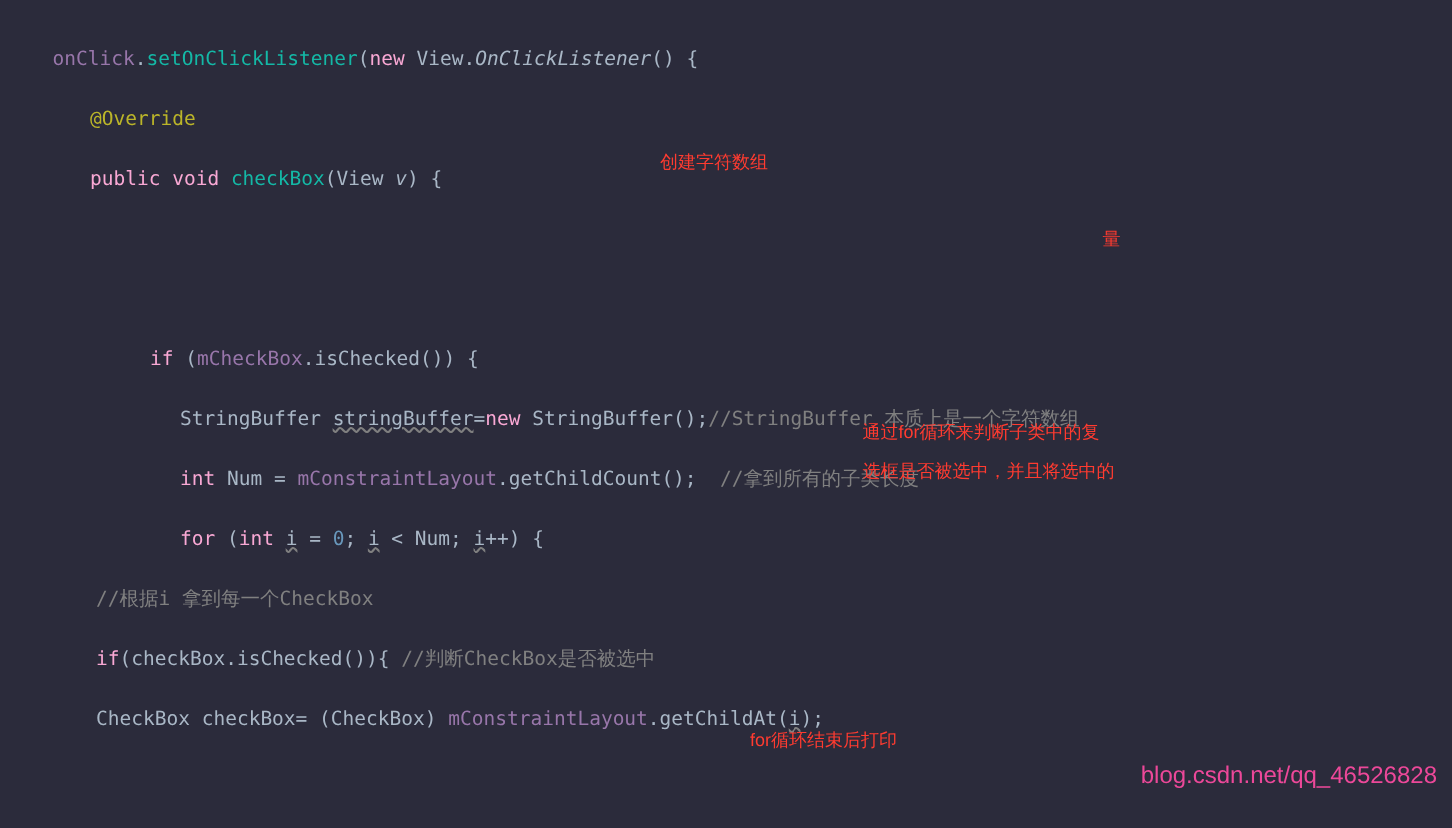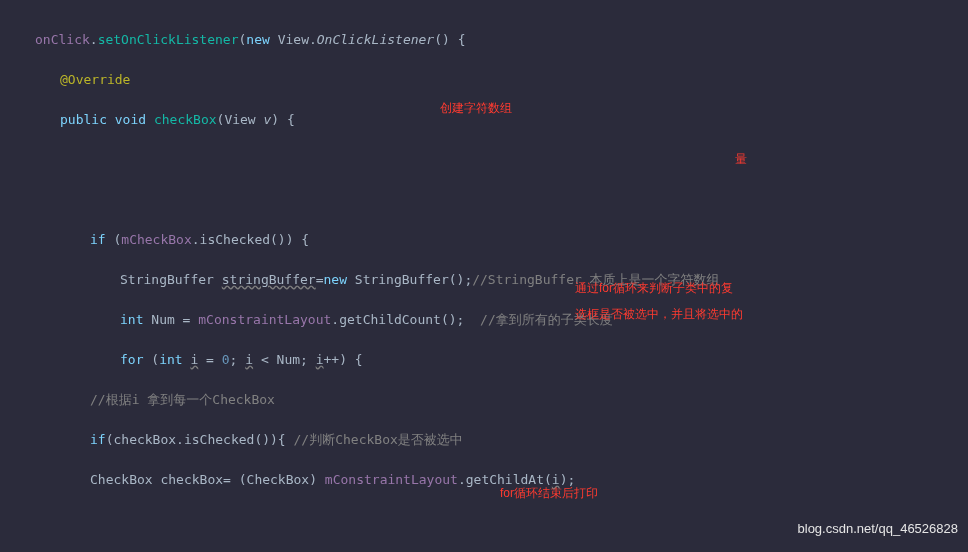--- a/index.html
+++ b/index.html
@@ -13,26 +13,26 @@
   color: #a9b7c6;
   overflow: hidden;
   position: relative;
 }
 .code-area {
   padding: 10px 0;
   white-space: pre;
 }
 .line { padding-left: 35px; }
 .indent1 { padding-left: 60px; }
-.indent2 { padding-left: 90px; }
+.indent2 { padding-left: 57px; margin-left: 43px; }
 .indent3 { padding-left: 120px; }
-.indent4 { padding-left: 90px; }
+.indent4 { padding-left: 64px; }
 .indent5 { padding-left: 180px; }
 
-.kw { color: #7dd3fc; }
+.kw { color: #f9a8d4; }
 .method { color: #14b8a6; }
 .field { color: #9876aa; }
 .comment { color: #808080; }
 .anno { color: #bbb529; }
 .italic { font-style: italic; }
 .num { color: #6897bb; }
 .underline { text-decoration: underline; text-decoration-style: wavy; text-decoration-color: #808080; }
 
 .annotation {
   position: absolute;
@@ -43,24 +43,24 @@
   pointer-events: none;
   white-space: nowrap;
 }
 .ann1 { top: 95px; left: 440px; }
 .ann2 { top: 120px; left: 735px; }
 .ann3 { top: 275px; left: 575px; }
 .ann4 { top: 480px; left: 500px; }
 
 .watermark {
   position: absolute;
-  bottom: 13px;
+  bottom: 24px;
   right: 10px;
-  color: #e5e5e5;
-  font-size: 13px;
+  color: #ec4899;
+  font-size: 16px;
   font-family: Arial, sans-serif;
 }
 </style>
 </head>
 <body>
 
 <div class="code-area">
 <div class="line"><span><span class="field">onClick</span>.<span class="method">setOnClickListener</span>(<span class="kw">new</span> <span>View</span>.<span class="italic">OnClickListener</span>() {</span></div>
 <div class="indent1"><span><span class="anno">@Override</span></span></div>
 <div class="indent1"><span><span class="kw">public void</span> <span class="method">checkBox</span>(<span>View</span> <span class="italic">v</span>) {</span></div>

